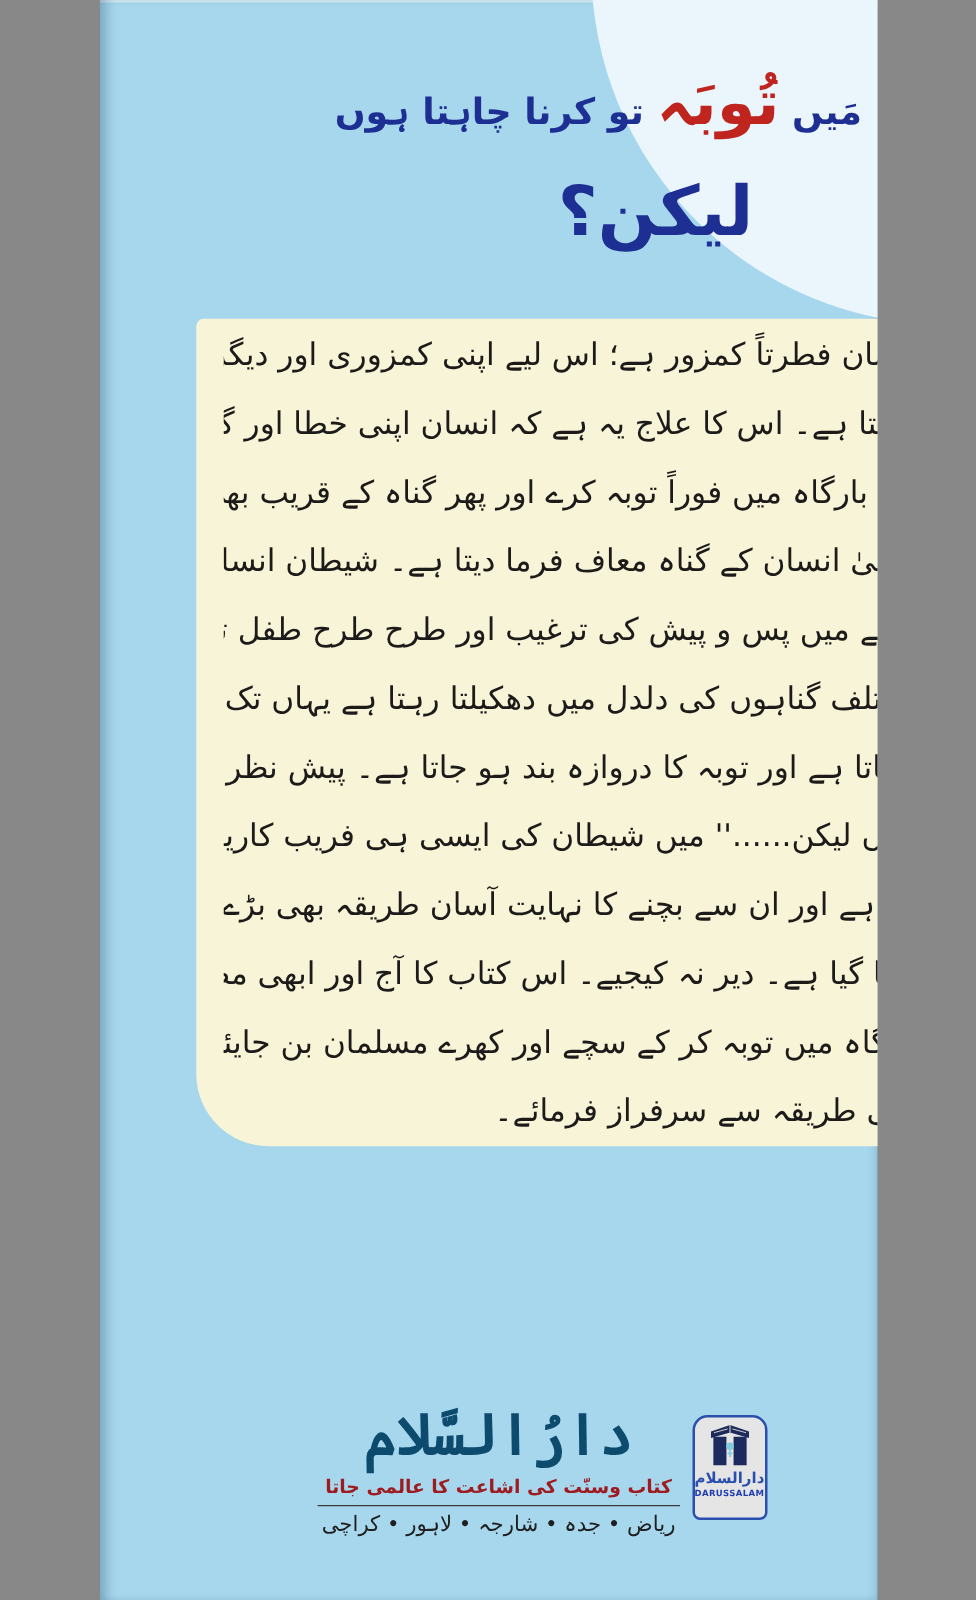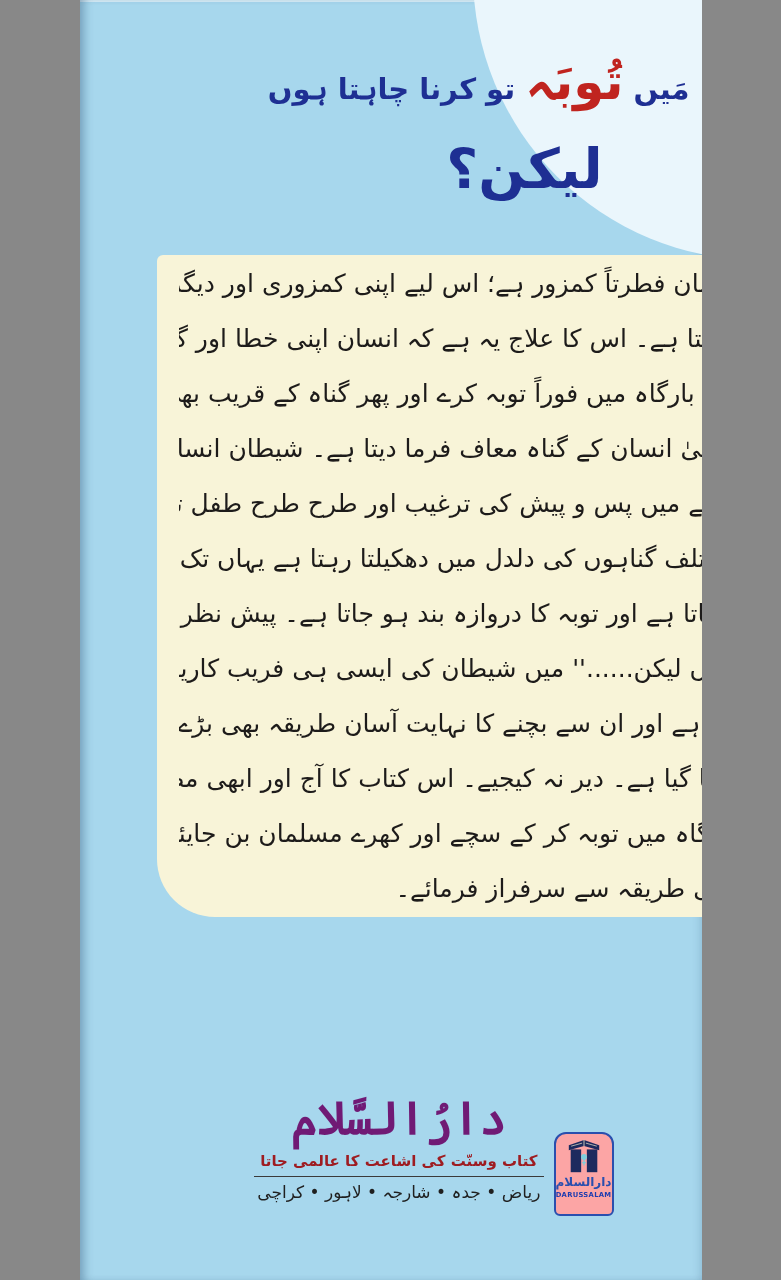--- a/index.html
+++ b/index.html
@@ -49,37 +49,38 @@
     white-space:nowrap;
   }
   .panel .line.last { text-align-last:right; }
   
   .pub {
     position:absolute; top:1086px; right:88px;
     display:flex; align-items:flex-start; gap:10px;
   }
   .pub-text { display:flex; flex-direction:column; align-items:center; direction:rtl; }
   .pub-name {
-    font-size:46px; font-weight:bold; color:#701a75;
+    font-size:46px; font-weight:bold; color:#0c4a6e;
     line-height:66px; white-space:nowrap;
-    font-family:Liberation Serif, serif;
+    font-family:Liberation Sans, sans-serif;
+    margin-top:28px;
   }
   .pub-tagline {
     font-size:15px; font-weight:bold; color:#9e1c21;
     padding:0 6px 6px; border-bottom:1.5px solid #3a3a3a;
     white-space:nowrap;
   }
   .pub-cities {
     margin-top:5px; font-size:17px; color:#1f1f1f;
     line-height:20px; text-align:right; white-space:nowrap;
   }
   
   .logo {
     width:60px; height:84px; margin-top:46px; box-sizing:border-box;
-    background:#fca5a5; border:2px solid #2a4fae;
+    background:#e5e5e5; border:2px solid #2a4fae;
     border-radius:12px 12px 6px 6px;
     display:flex; flex-direction:column; align-items:center;
     padding:4px 2px 3px;
   }
   .logo svg { width:42px; height:38px; display:block; }
   .logo-urdu {
     font-size:12px; font-weight:bold; color:#2a4fae; line-height:13px;
     direction:rtl; white-space:nowrap;
   }
   .logo-latin {

